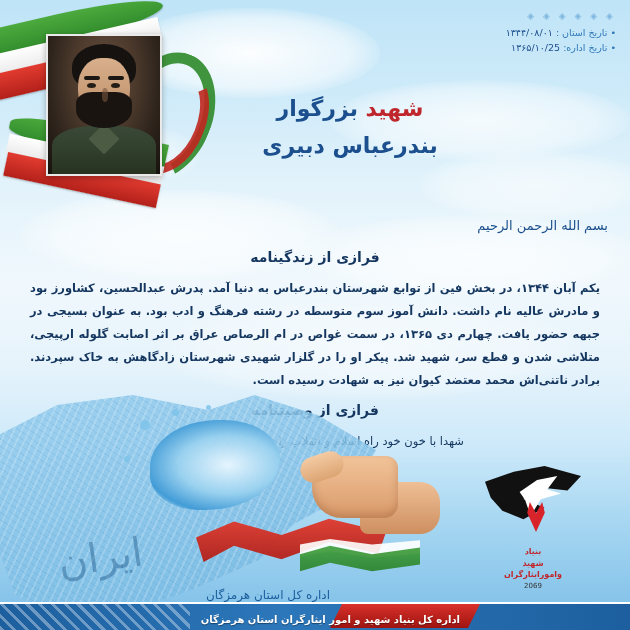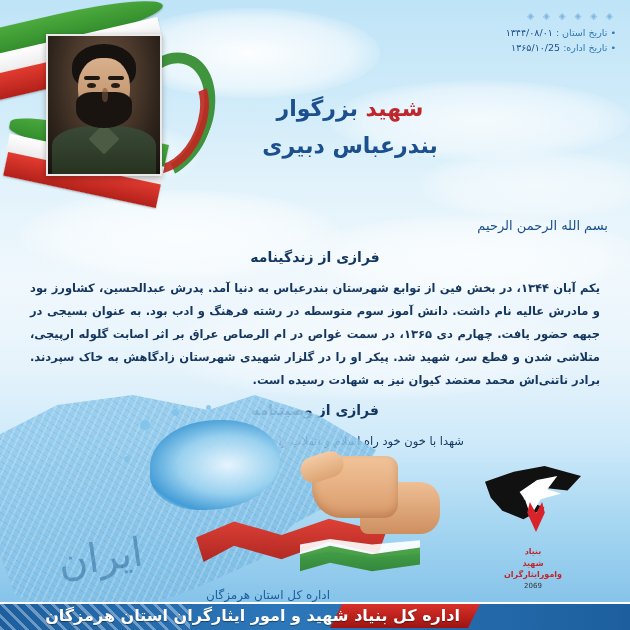--- a/index.html
+++ b/index.html
@@ -425,21 +425,21 @@
     position: absolute;
     right: 150px; bottom: 2px;
     width: 150px; height: 24px;
     background: linear-gradient(180deg,#d9302a,#9e1410);
     clip-path: polygon(8% 0, 100% 0, 92% 100%, 0 100%);
   }
   .footer-text {
     position: absolute;
     right: 170px; bottom: 5px;
     color: #ffffff;
-    font-size: 16px;
+    font-size: 10px;
     font-weight: bold;
     direction: rtl;
     white-space: nowrap;
     text-shadow: 0 1px 1px rgba(0,0,0,.4);
   }
   .footer-sub {
     position: absolute;
     right: 300px; bottom: 28px;
     color: #1d5f9e;
     font-size: 12px;

